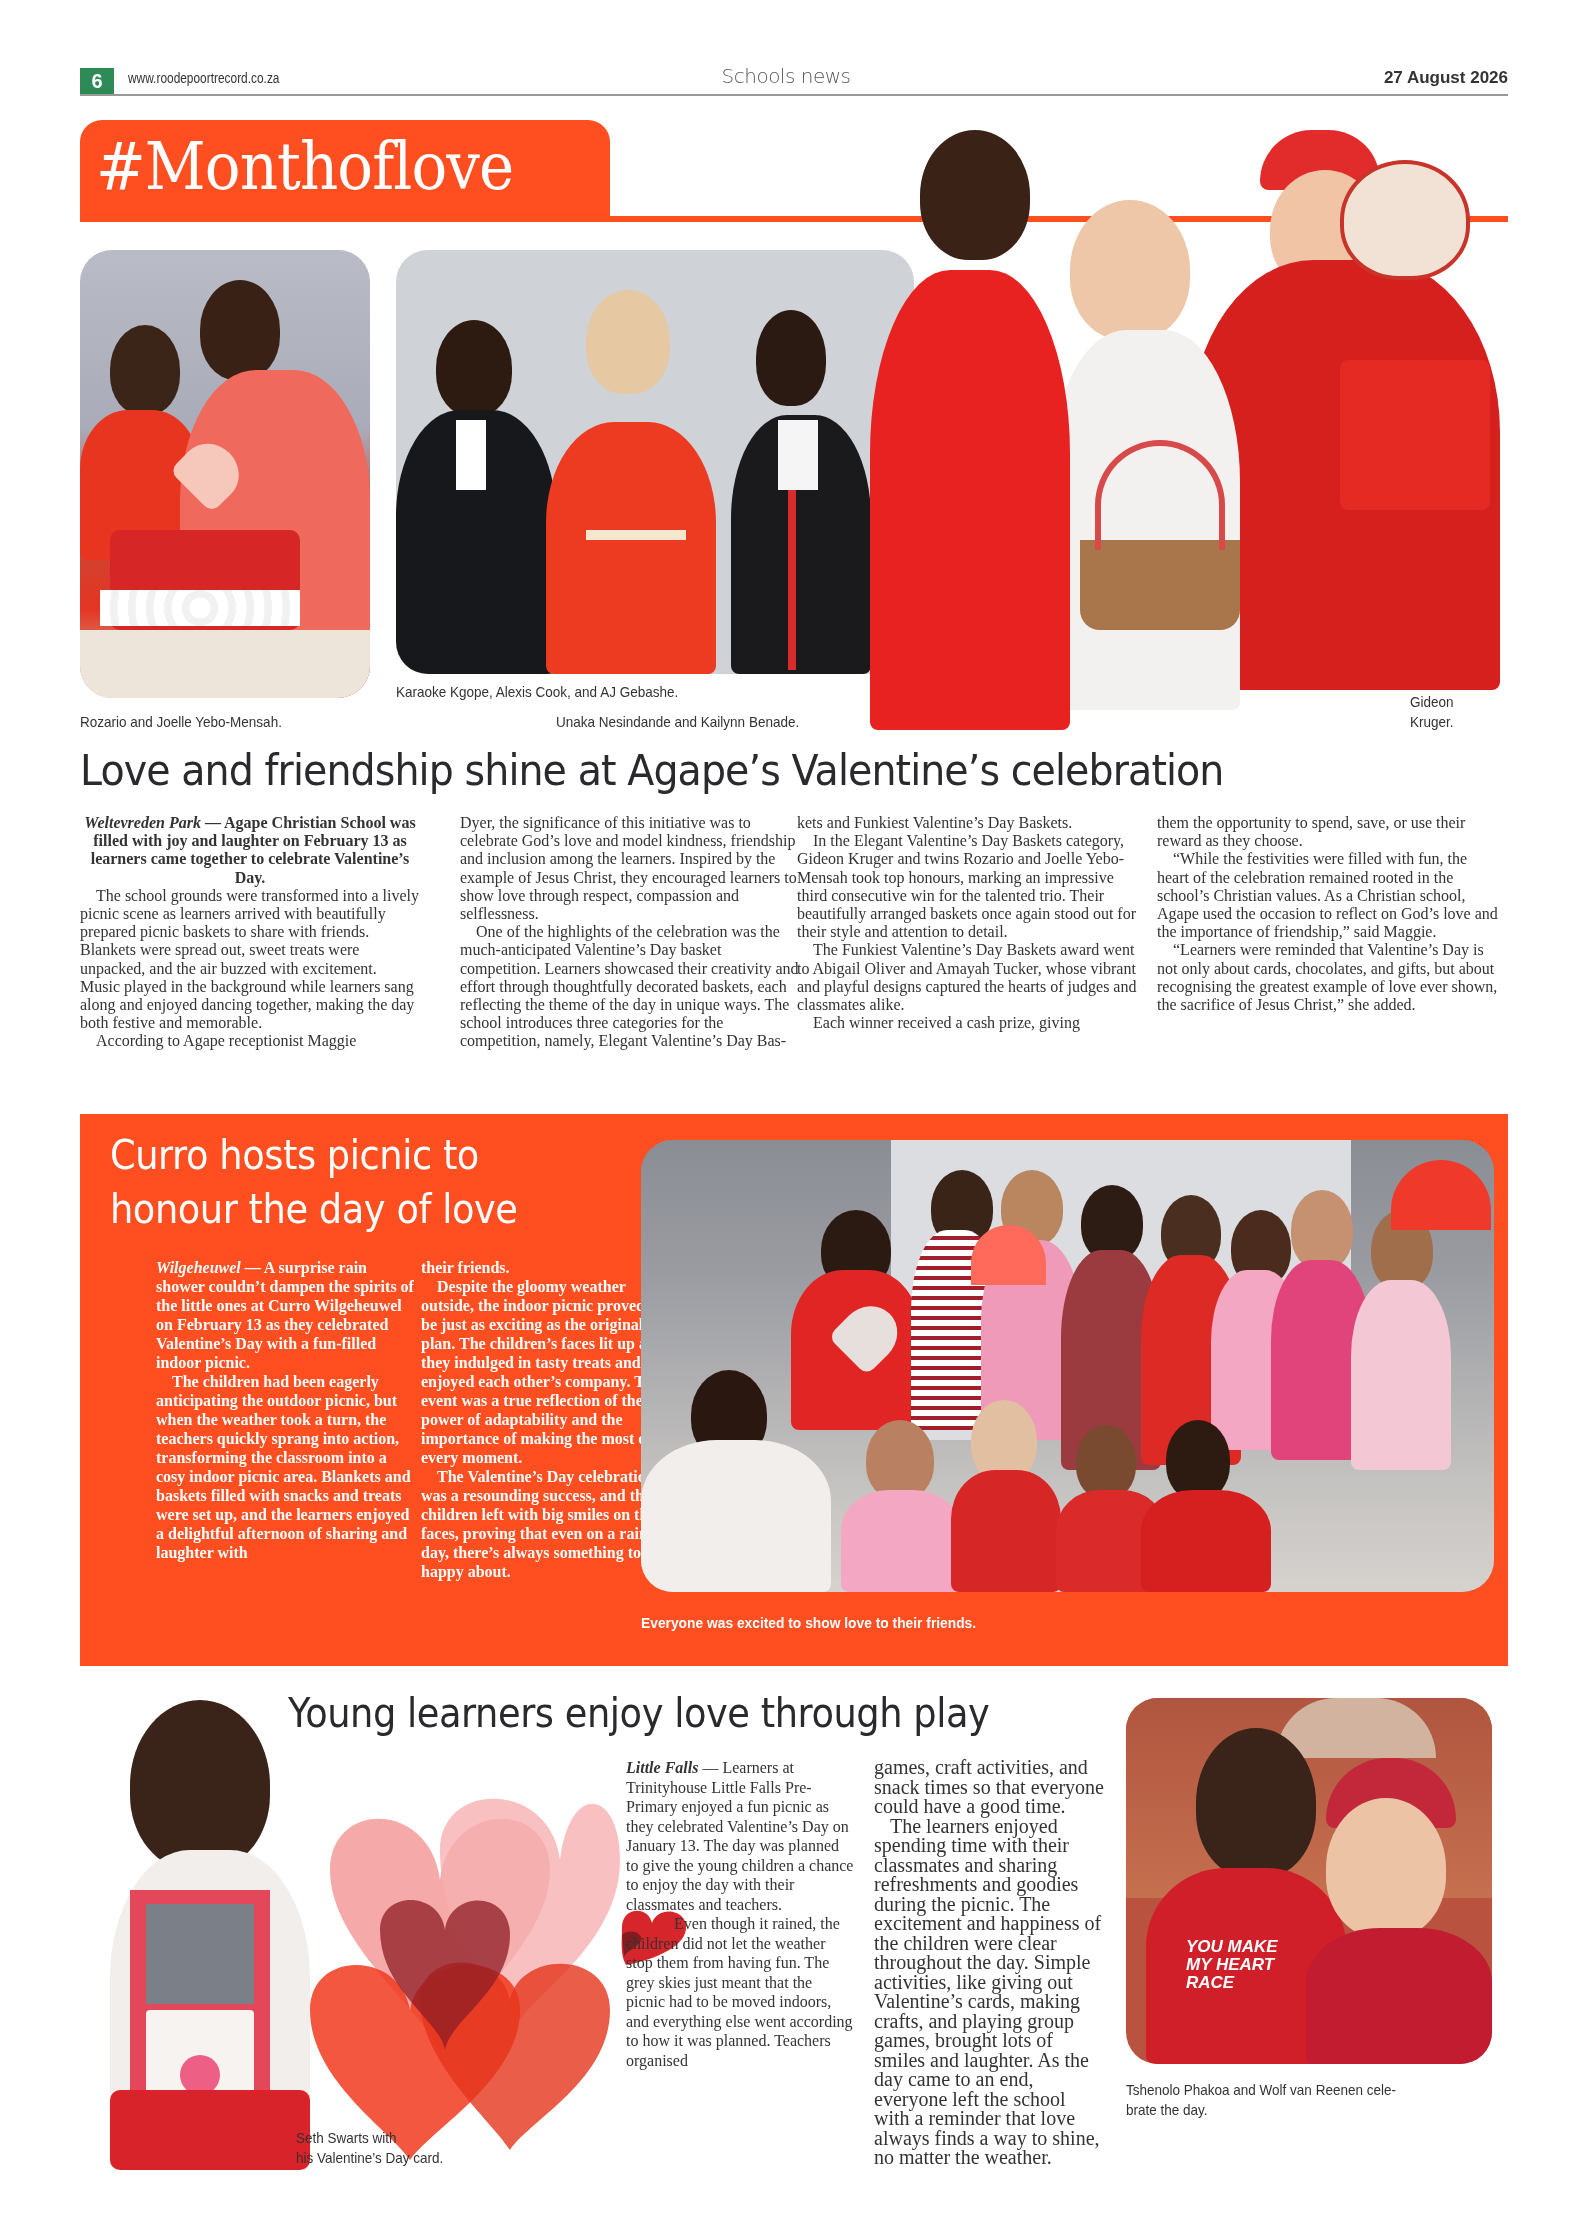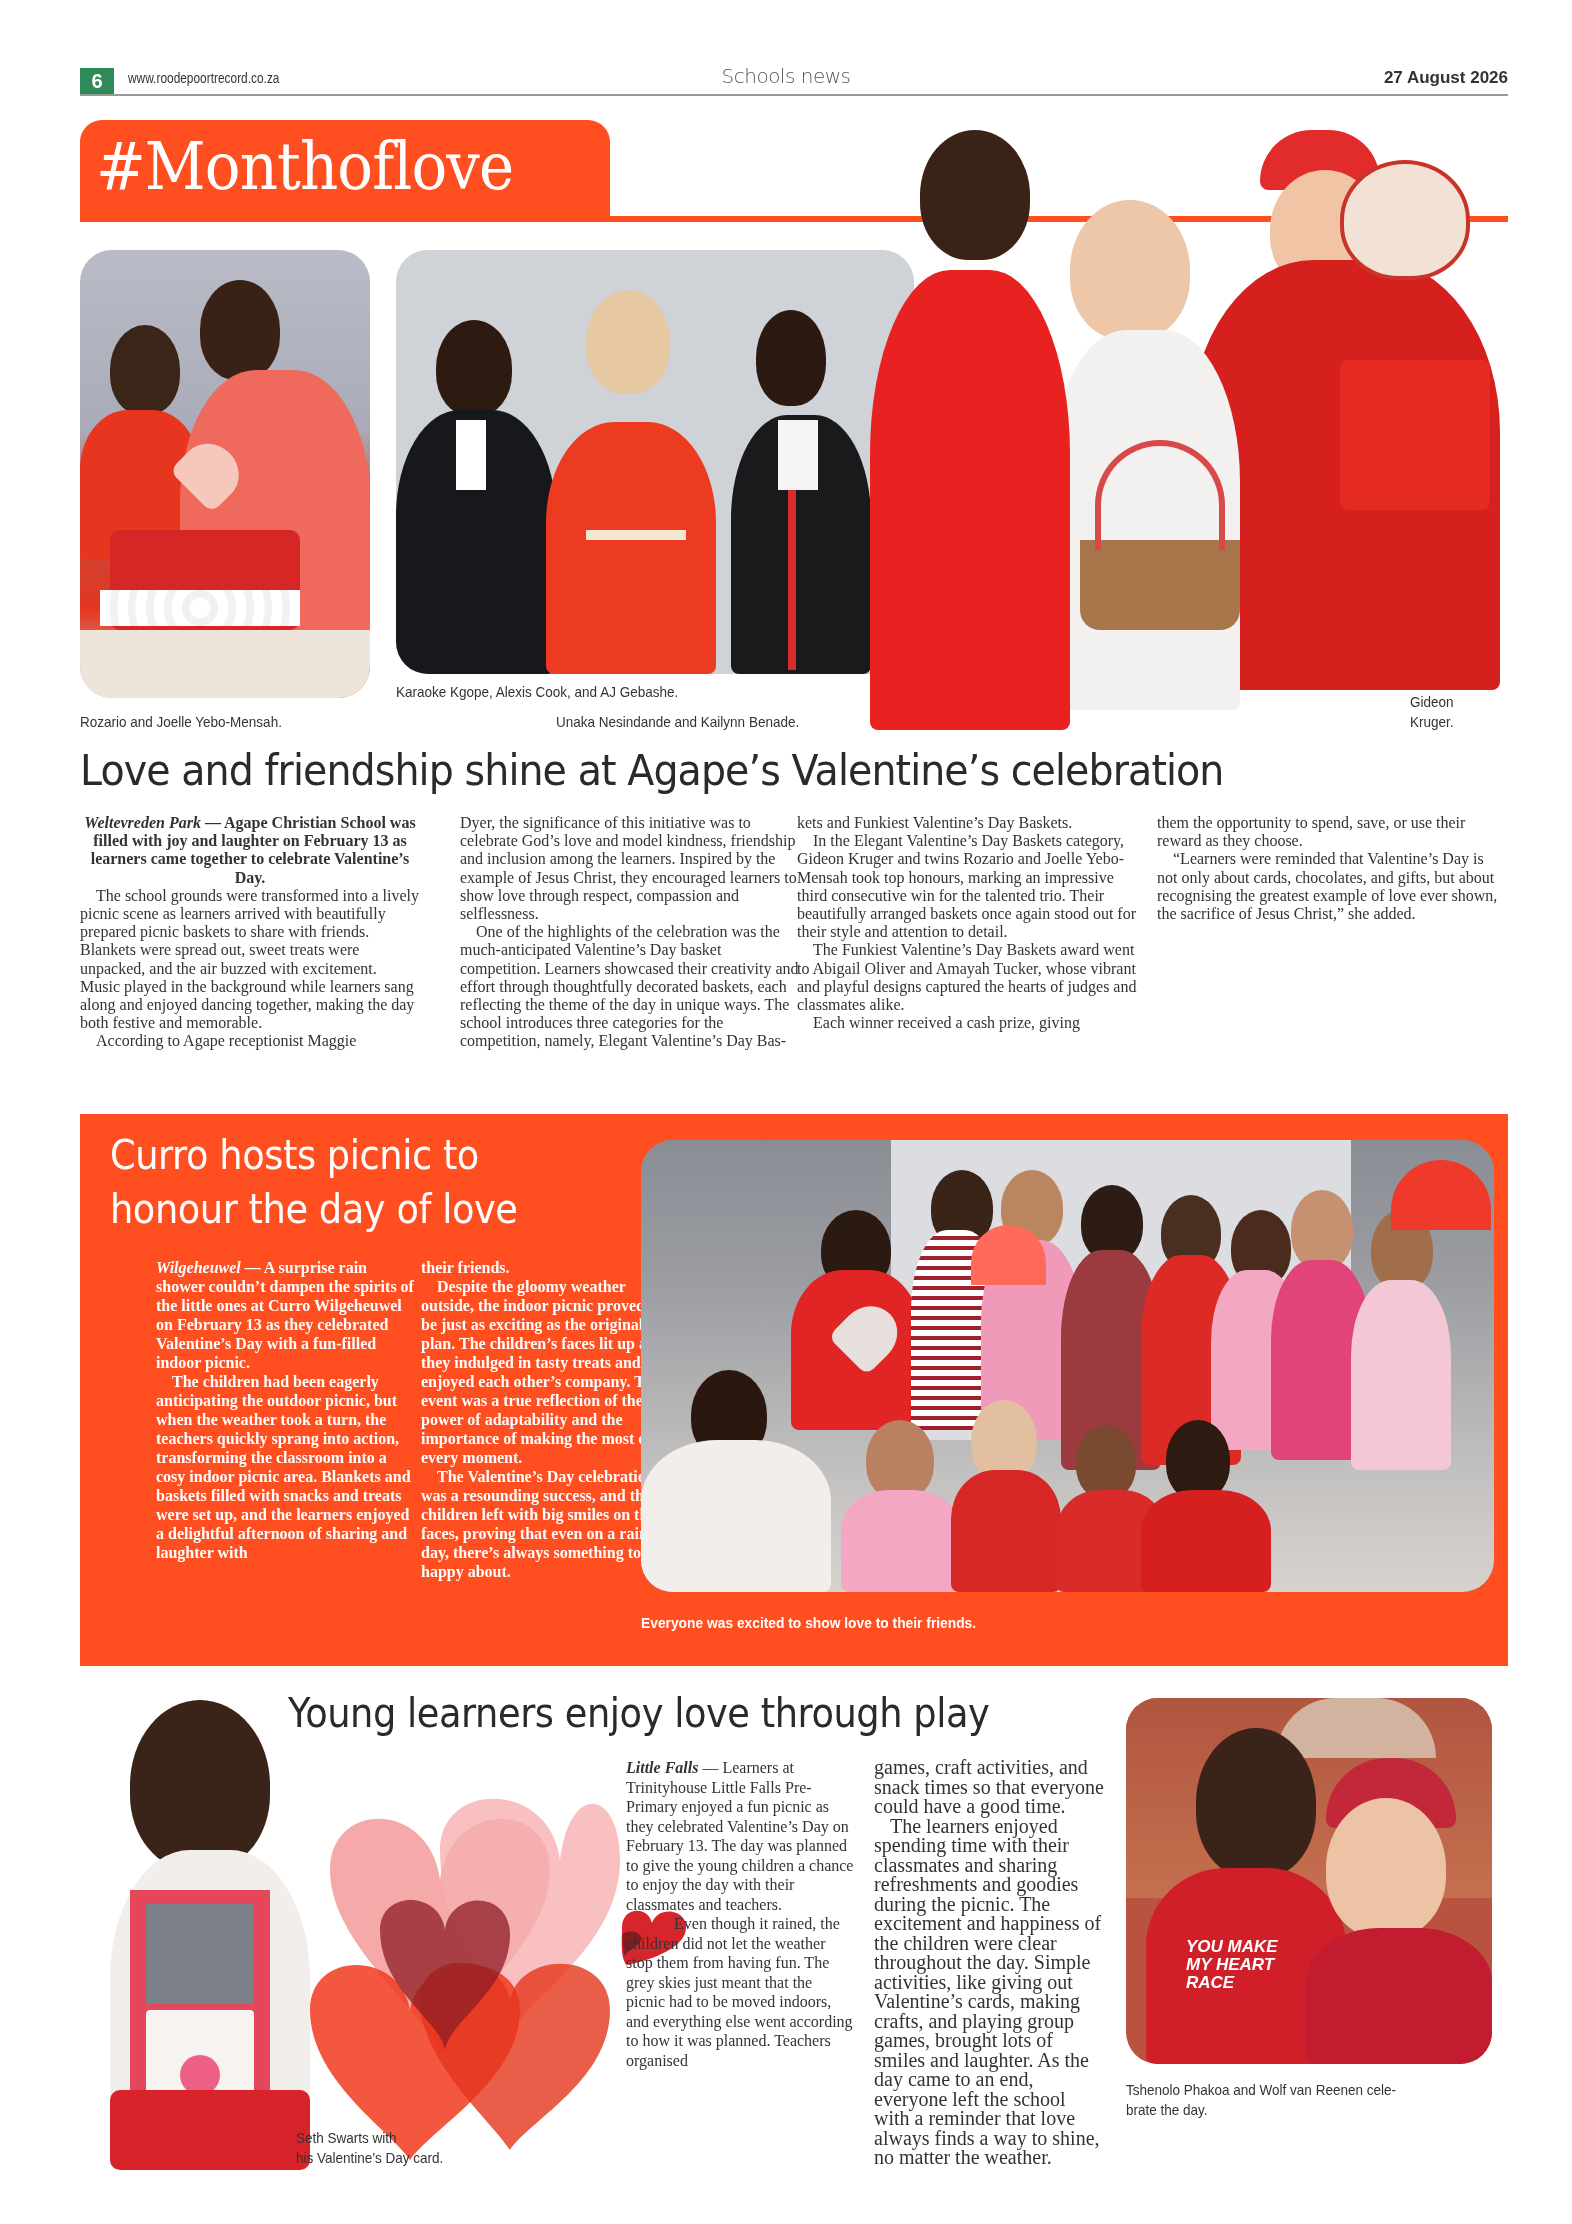--- a/index.html
+++ b/index.html
@@ -127,20 +127,21 @@
   <p>One of the highlights of the celebration was the much-anticipated Valentine’s Day basket competition. Learners showcased their creativity and effort through thoughtfully decorated baskets, each reflecting the theme of the day in unique ways. The school introduces three categories for the competition, namely, Elegant Valentine’s Day Bas-</p>
 </div>
 <div class="abs col" style="left:797px;top:814px;width:345px;">
   <p class="first">kets and Funkiest Valentine’s Day Baskets.</p>
   <p>In the Elegant Valentine’s Day Baskets category, Gideon Kruger and twins Rozario and Joelle Yebo-Mensah took top honours, marking an impressive third consecutive win for the talented trio. Their beautifully arranged baskets once again stood out for their style and attention to detail.</p>
   <p>The Funkiest Valentine’s Day Baskets award went to Abigail Oliver and Amayah Tucker, whose vibrant and playful designs captured the hearts of judges and classmates alike.</p>
   <p>Each winner received a cash prize, giving</p>
 </div>
 <div class="abs col" style="left:1157px;top:814px;width:345px;">
   <p class="first">them the opportunity to spend, save, or use their reward as they choose.</p>
+  <p>“While the festivities were filled with fun, the heart of the celebration remained rooted in the school’s Christian values. As a Christian school, Agape used the occasion to reflect on God’s love and the importance of friendship,” said Maggie.</p>
   <p>“Learners were reminded that Valentine’s Day is not only about cards, chocolates, and gifts, but about recognising the greatest example of love ever shown, the sacrifice of Jesus Christ,” she added.</p>
 </div>
 
 <div class="abs curro-box"></div>
 <div class="abs curro-head">
   <div>Curro hosts picnic to</div>
   <div>honour the day of love</div>
 </div>
 <div class="abs curro-col" style="left:110px;top:1258px;width:262px;">
   <p class="first"><span class="dateline">Wilgeheuwel</span><span> — A surprise rain shower couldn’t dampen the spirits of the little ones at Curro Wilgeheuwel on February 13 as they celebrated Valentine’s Day with a fun-filled indoor picnic.</span></p>
@@ -215,21 +216,21 @@
 <div class="abs caption" style="left:296px;top:2148px;font-size:15px;">his Valentine’s Day card.</div>
 
 <div class="abs" style="left:618px;top:1905px;width:72px;height:62px;">
   <svg width="72" height="62" viewBox="0 0 72 62">
       <path d="M4 22 C4 2 30 0 34 18 C40 0 70 4 68 24 C66 44 30 56 8 60 C2 50 4 36 4 22Z" fill="#d7262b"></path>
       <path d="M4 30 C10 24 22 26 24 34 C18 44 8 46 6 52Z" fill="#5c1a1e" opacity="0.7"></path>
     </svg>
 </div>
 
 <div class="abs col" style="left:626px;top:1758px;width:228px;font-size:16px;line-height:19.5px;">
-  <p class="first" style="padding-left:0;"><span class="dateline">Little Falls</span><span> — Learners at Trinityhouse Little Falls Pre-Primary enjoyed a fun picnic as they celebrated Valentine’s Day on February 13. The day was planned to give the young children a chance to enjoy the day with their classmates and teachers.</span></p>
+  <p class="first" style="padding-left:0;"><span class="dateline">Little Falls</span><span> — Learners at Trinityhouse Little Falls Pre-Primary enjoyed a fun picnic as they celebrated Valentine’s Day on January 13. The day was planned to give the young children a chance to enjoy the day with their classmates and teachers.</span></p>
   <p style="text-indent:48px;">Even though it rained, the children did not let the weather stop them from having fun. The grey skies just meant that the picnic had to be moved indoors, and everything else went according to how it was planned. Teachers organised</p>
 </div>
 <div class="abs col" style="left:874px;top:1758px;width:232px;font-size:20px;line-height:19.5px;">
   <p class="first">games, craft activities, and snack times so that everyone could have a good time.</p>
   <p>The learners enjoyed spending time with their classmates and sharing refreshments and goodies during the picnic. The excitement and happiness of the children were clear throughout the day. Simple activities, like giving out Valentine’s cards, making crafts, and playing group games, brought lots of smiles and laughter. As the day came to an end, everyone left the school with a reminder that love always finds a way to shine, no matter the weather.</p>
 </div>
 
 <div class="abs tsh-photo photo">
   <div class="abs" style="left:0;top:0;width:366px;height:200px;background:linear-gradient(180deg,#b0553f,#c5704f);"></div>
   <div class="abs" style="left:150px;top:0;width:160px;height:60px;background:#d2b39f;border-radius:60px 60px 0 0;"></div>

